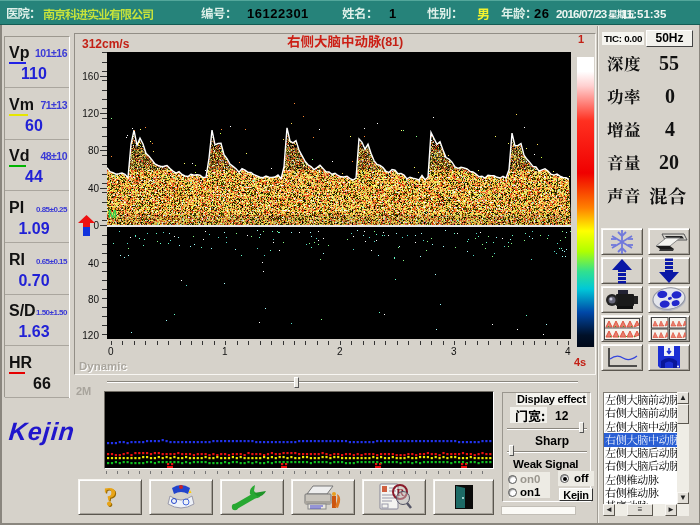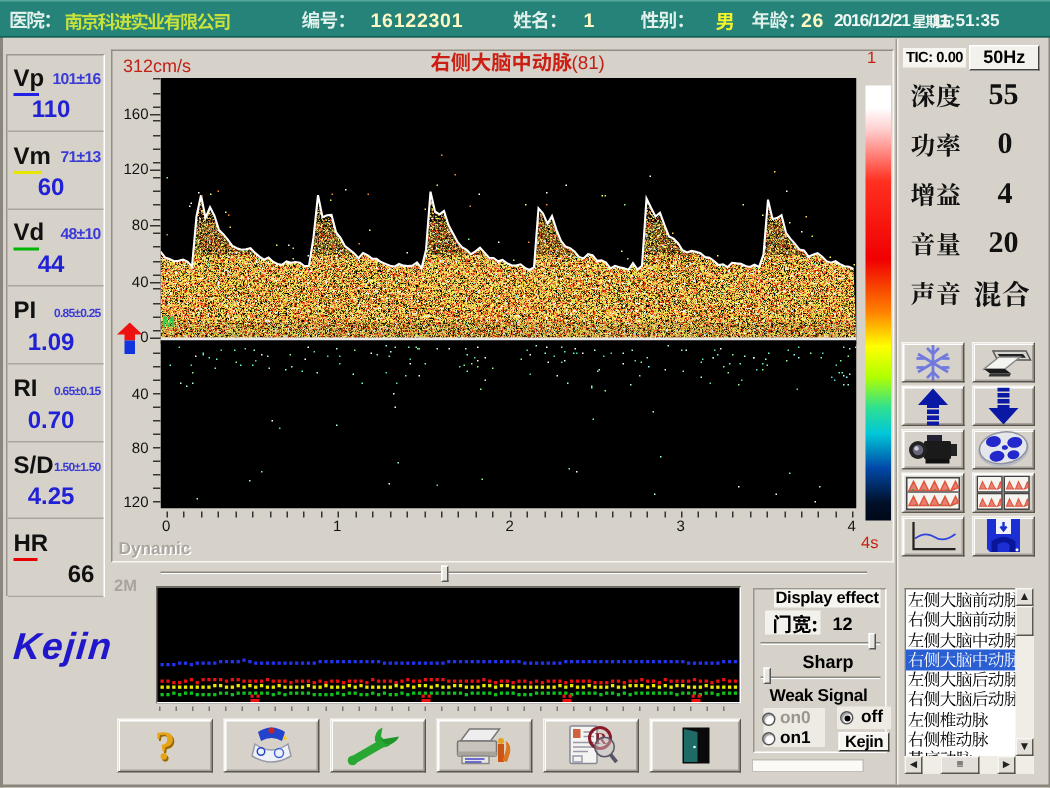--- a/index.html
+++ b/index.html
@@ -1,27 +1,27 @@
 <!DOCTYPE html>
 <html><head><meta charset="utf-8"><style>
 *{margin:0;padding:0;box-sizing:border-box}
 html,body{width:700px;height:525px;overflow:hidden;background:#d6d2ca;font-family:"Liberation Sans",sans-serif;position:relative}
 #win{position:absolute;inset:0;border-left:2px solid #8a867e;border-right:1px solid #8a867e;border-bottom:2px solid #8a867e}
 .abs{position:absolute}
 #topbar{position:absolute;left:0;top:0;width:700px;height:25px;background:#26837a;border-top:1px solid #53a79b;border-bottom:1px solid #145c54}
-#topbar .num{position:absolute;top:5px;font-weight:bold;font-size:13px;color:#fef9c3;letter-spacing:0.5px}
+#topbar .num{position:absolute;top:5px;font-weight:bold;font-size:13px;color:#000000;letter-spacing:0.5px}
 #topbar .dt{position:absolute;top:7px;font-weight:bold;font-size:11.5px;color:#eef6f2}
 #lpanel{position:absolute;left:4px;top:36px;width:66px;height:362px;border:1px solid #9c988f;border-right-color:#fff;border-bottom-color:#fff}
 .sec{position:absolute;left:0;width:64px;height:52px;border-bottom:1px solid #aaa69e}
 .plab{position:absolute;left:4px;top:8px;font-size:16px;font-weight:bold;color:#111;letter-spacing:0px}
 .prng{position:absolute;right:2px;top:11px;font-size:10.5px;font-weight:bold;color:#3a3ad6;letter-spacing:-0.5px}
 .pval{position:absolute;left:0;right:6px;top:29px;text-align:center;font-size:16px;font-weight:bold;color:#2121d6}
 .puline{position:absolute;left:4px;top:26px;width:17px;height:2px}
 #spanel{position:absolute;left:74px;top:33px;width:522px;height:342px;border:1px solid #928e86;border-right-color:#f8f6f2;border-bottom-color:#f8f6f2}
-.red{color:#c32015;font-weight:normal}
+.red{color:#c32015;font-weight:bold}
 .ylab{position:absolute;font-size:10px;color:#111;text-align:right}
 .tick{position:absolute;height:1px;background:#333}
 .xtick{position:absolute;width:1px;background:#333}
 .xlab{position:absolute;font-size:10px;color:#111}
 #cbar{position:absolute;left:577px;top:57px;width:17px;height:290px;background:linear-gradient(#ffffff 0%,#ffffff 5%,#ffd0d0 10%,#ff3020 22%,#f00000 40%,#ff8000 52%,#ffff00 60%,#b0ff00 67%,#30e090 74%,#00c8d8 80%,#0048a8 88%,#001028 96%,#000818 100%)}
 .rbtn{position:absolute;background:#d6d2ca;border:1px solid;border-color:#f8f6f2 #5a564e #5a564e #f8f6f2;box-shadow:inset 1px 1px 0 #fff, inset -1px -1px 0 #a6a29a;display:flex;align-items:center;justify-content:center}
 #ticbox{position:absolute;left:602px;top:32px;width:42px;height:13px;background:#f6f5f0;font-size:9.8px;font-weight:bold;color:#000;text-align:center;line-height:13px;white-space:nowrap;letter-spacing:-0.3px}
 #hzbtn{position:absolute;left:646px;top:30px;width:47px;height:17px;background:#f2f1ec;border:1px solid;border-color:#fff #444 #444 #fff;font-size:12px;font-weight:bold;text-align:center;line-height:15px;color:#000}
 .rv{position:absolute;font-family:"Liberation Serif",serif;font-weight:bold;font-size:20px;color:#111}
 #defx{position:absolute;left:502px;top:392px;width:89px;height:110px;border:1px solid #9a968e;border-right-color:#fff;border-bottom-color:#fff}
@@ -34,21 +34,21 @@
 .sthumb{position:absolute;width:5px;height:11px;background:#e8e6e0;border:1px solid;border-color:#fff #555 #555 #fff}
 .radio{position:absolute;width:9px;height:9px;border-radius:50%;background:#fff;border:1px solid #555;box-shadow:inset 1px 1px 1px #999}
 </style></head><body>
 <div id="win"></div>
 <div class="abs" style="left:597px;top:26px;width:1px;height:497px;background:#a09c94"></div>
 <div class="abs" style="left:598px;top:26px;width:1px;height:497px;background:#f2f0ea"></div>
 <div id="topbar">
 <span class="num" style="left:247px">16122301</span>
 <span class="num" style="left:389px">1</span>
 <span class="num" style="left:534px">26</span>
-<span class="dt" style="left:556px;letter-spacing:-0.7px">2016/12/21</span>
+<span class="dt" style="left:556px;letter-spacing:-0.7px">2016/07/23</span>
 <span class="dt" style="left:621px">11:51:35</span>
 </div>
 <div id="lpanel"></div>
 <div class="sec" style="top:36px;left:5px">
     <span class="plab">Vp</span>
     <span class="puline" style="background:#2222e6;width:17px"></span>
     <span class="prng">101±16</span>
     <span class="pval" style="color:#2121d6">110</span>
   </div>
 <div class="sec" style="top:88px;left:5px">
@@ -69,26 +69,26 @@
     <span class="pval" style="color:#2121d6">1.09</span>
   </div>
 <div class="sec" style="top:243px;left:5px">
     <span class="plab">RI</span>
     <span class="prng"><span style="font-size:8px">0.65±0.15</span></span>
     <span class="pval" style="color:#2121d6">0.70</span>
   </div>
 <div class="sec" style="top:294px;left:5px">
     <span class="plab">S/D</span>
     <span class="prng"><span style="font-size:8px">1.50±1.50</span></span>
-    <span class="pval" style="color:#2121d6">4.25</span>
+    <span class="pval" style="color:#2121d6">1.63</span>
   </div>
 <div class="sec" style="top:346px;left:5px">
     <span class="plab">HR</span>
     <span class="puline" style="background:#e60000;width:16px"></span>
-    <span class="pval" style="color:#111"><span style="position:relative;left:20px">66</span></span>
+    <span class="pval" style="color:#111"><span style="position:relative;left:8px">66</span></span>
   </div>
 <div id="spanel"></div>
 <div class="abs red" style="left:82px;top:37px;font-size:12px">312cm/s</div>
 <div class="abs red" style="left:381px;top:35px;font-size:12.5px">(81)</div>
 <div class="abs red" style="left:578px;top:33px;font-size:11px">1</div>
 <svg id="spec" style="position:absolute;left:107px;top:52px" width="464" height="287" viewBox="0 0 464 287">
 <defs>
 <filter id="fire" x="0" y="0" width="100%" height="100%">
 <feTurbulence type="fractalNoise" baseFrequency="0.6" numOctaves="1" seed="11" stitchTiles="stitch" result="n"></feTurbulence>
 <feColorMatrix in="n" type="matrix" values="0 0 0 1.8 -0.4  0 0 0 1.8 -0.4  0 0 0 1.8 -0.4  0 0 0 0 1" result="lum"></feColorMatrix>

